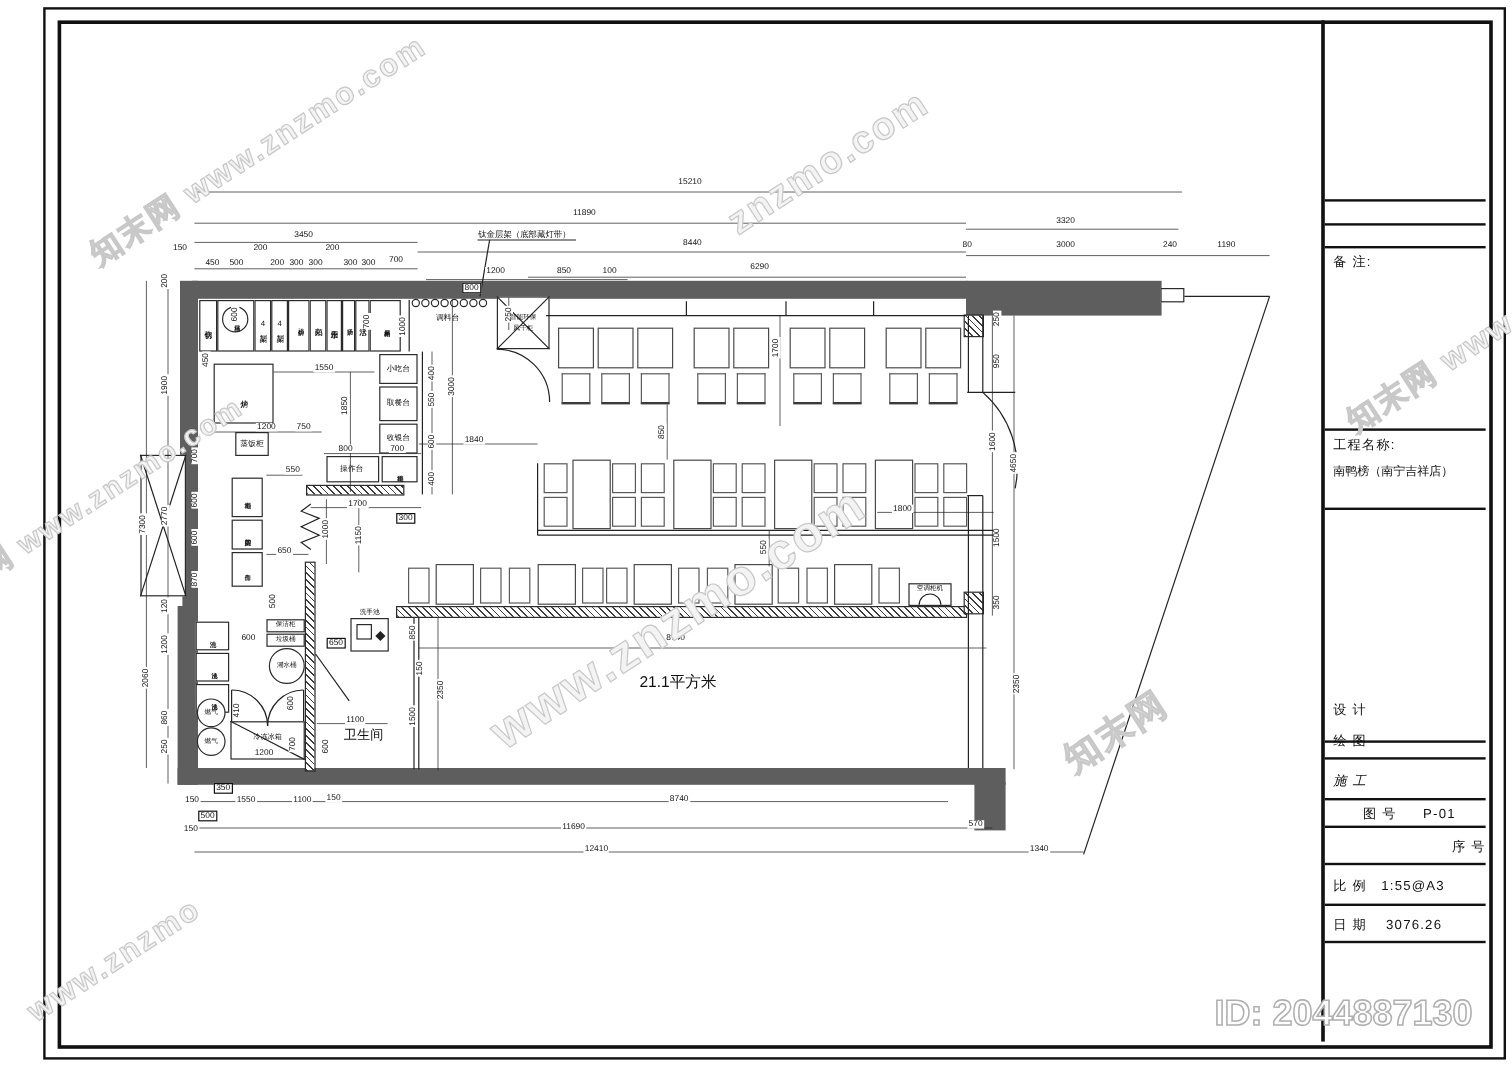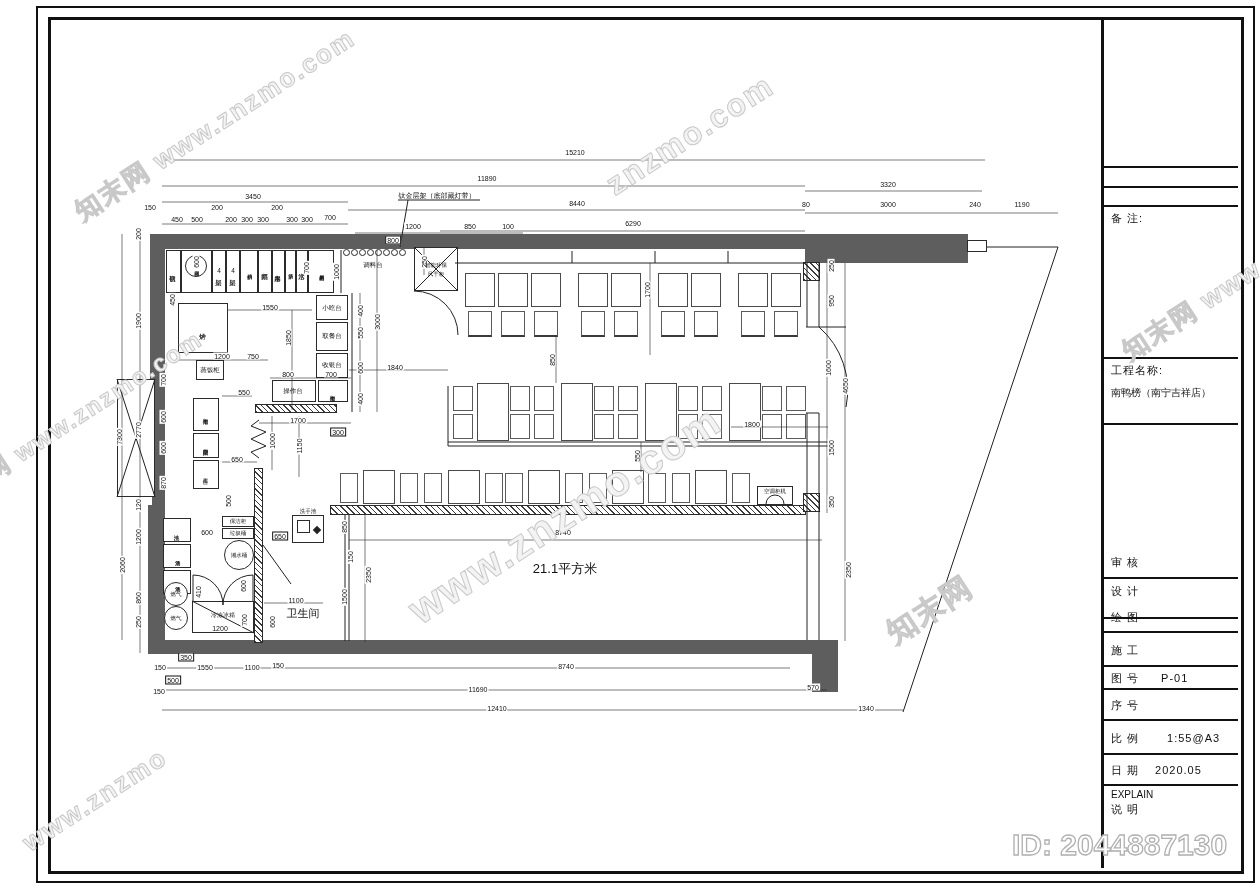--- a/index.html
+++ b/index.html
@@ -406,56 +406,49 @@
     <span class="tb-label">备 注:</span>
   </div>
 
   <div class="abs tb-row" style="top:359px;height:66px;">
     <span class="tb-label">工程名称:</span>
     <span class="tb-label" style="font-size:10px;letter-spacing:0;padding-top:8px;">南鸭榜（南宁吉祥店）</span>
   </div>
 
 
 
-  <div class="abs tb-row" style="top:545px;height:34px;">
-    <span class="tb-label" style="padding-top:10px;">审 核</span>
-  </div>
 
   <div class="abs tb-row" style="top:579px;height:40px;">
     <span class="tb-label" style="padding-top:5px;">设 计</span>
   </div>
 
   <div class="abs tb-row" style="top:602px;height:31px;">
     <span class="tb-label" style="padding-top:8px;">绘 图</span>
   </div>
 
-  <div class="abs tb-row" style="top:633px;height:34px;">
+  <div class="abs tb-row" style="top:633px;height:34px;font-style:italic;">
     <span class="tb-label" style="padding-top:10px;">施 工</span>
   </div>
 
   <div class="abs tb-row" style="top:667px;height:23px;">
-    <span class="tb-label" style="padding-top:4px;"><span>图 号</span><span class="tb-value" style="margin-left:22px;">P-01</span></span>
+    <span class="tb-label" style="padding-top:4px;text-align:center;"><span>图 号</span><span class="tb-value" style="margin-left:22px;">P-01</span></span>
   </div>
 
   <div class="abs tb-row" style="top:690px;height:31px;">
-    <span class="tb-label" style="padding-top:8px;">序 号</span>
+    <span class="tb-label" style="padding-top:8px;text-align:right;">序 号</span>
   </div>
 
   <div class="abs tb-row" style="top:721px;height:34px;">
-    <span class="tb-label" style="padding-top:10px;"><span>比 例</span><span class="tb-value" style="margin-left:28px;">1:55@A3</span></span>
+    <span class="tb-label" style="padding-top:10px;"><span>比 例</span><span class="tb-value" style="margin-left:12px;">1:55@A3</span></span>
   </div>
 
   <div class="abs tb-row" style="top:755px;height:31px;">
-    <span class="tb-label" style="padding-top:8px;"><span>日 期</span><span class="tb-value" style="margin-left:16px;">2020.05</span></span>
-  </div>
-
-  <div class="abs tb-row" style="top:786px;height:82px;border-bottom:none;">
-    <span class="tb-label" style="padding-top:3px;font-size:10px;letter-spacing:0;">EXPLAIN</span>
-    <span class="tb-label" style="padding-top:2px;">说 明</span>
-  </div>
+    <span class="tb-label" style="padding-top:8px;"><span>日 期</span><span class="tb-value" style="margin-left:16px;">3076.26</span></span>
+  </div>
+
 
   <div class="abs" id="wm-layer" style="left:0;top:0;width:1260px;height:888px;pointer-events:none;">
       <span class="wm" style="left: 565px; top: 515px; font-size: 42px; transform: translate(-50%, -50%) rotate(-33deg);">www.znzmo.com</span>
       <span class="wm" style="left: 215px; top: 125px; font-size: 26px; transform: translate(-50%, -50%) rotate(-33deg);">知末网 www.znzmo.com</span>
       <span class="wm" style="left: 690px; top: 135px; font-size: 32px; transform: translate(-50%, -50%) rotate(-33deg);">znzmo.com</span>
       <span class="wm" style="left: 72px; top: 420px; font-size: 24px; transform: translate(-50%, -50%) rotate(-33deg);">知末网 www.znzmo.com</span>
       <span class="wm" style="left: 1192px; top: 310px; font-size: 26px; transform: translate(-50%, -50%) rotate(-33deg);">知末网 www</span>
       <span class="wm" style="left: 930px; top: 610px; font-size: 30px; transform: translate(-50%, -50%) rotate(-33deg);">知末网</span>
       <span class="wm" style="left: 95px; top: 800px; font-size: 26px; transform: translate(-50%, -50%) rotate(-33deg);">www.znzmo</span>
     </div>

